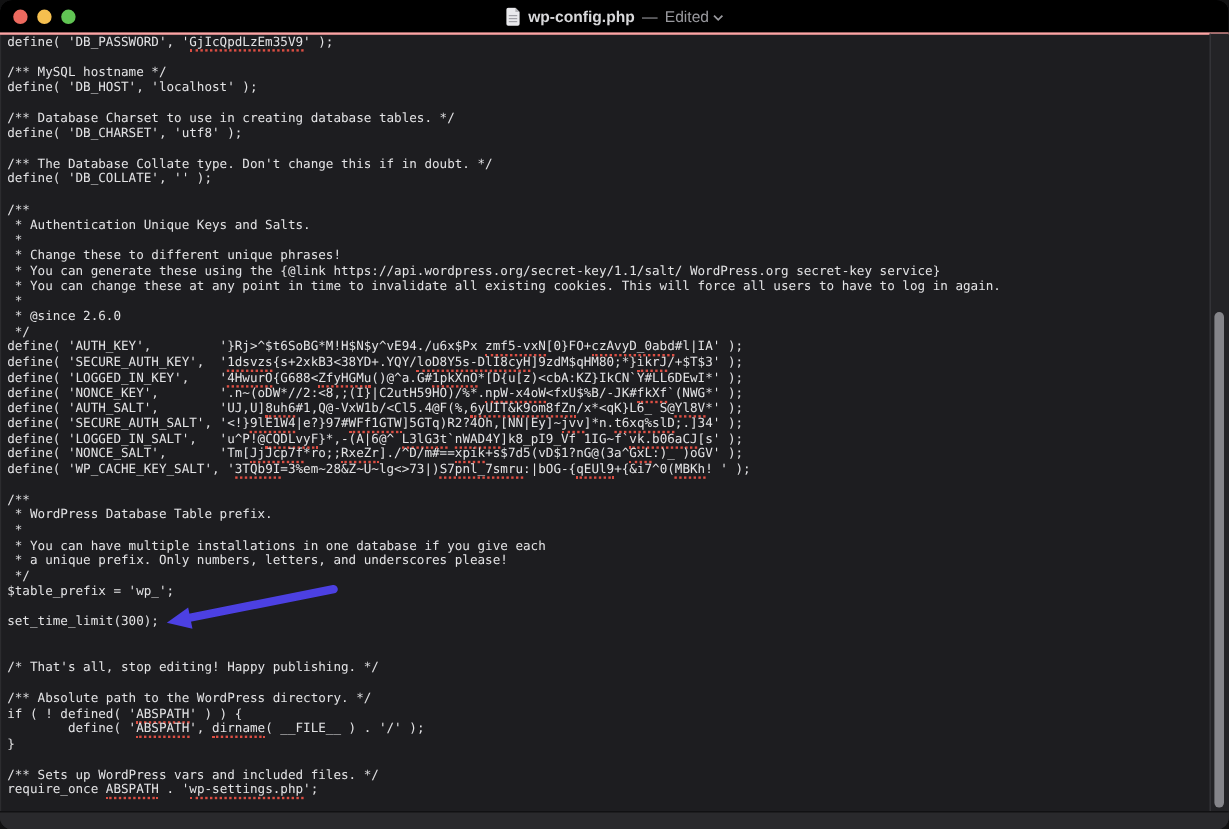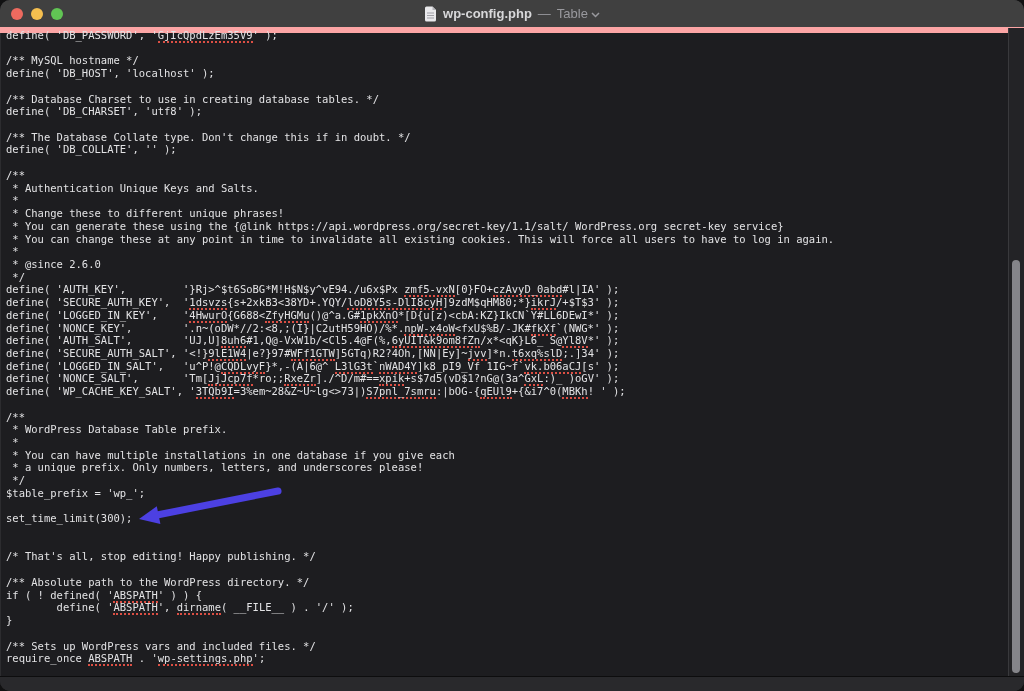--- a/index.html
+++ b/index.html
@@ -1,20 +1,20 @@
 <!DOCTYPE html>
 <html><head>
 <meta charset="utf-8">
 <style>
   html,body{margin:0;padding:0;width:1024px;height:691px;background:#111112;overflow:hidden;}
   .window{position:absolute;left:0;top:0;width:1024px;height:691px;border-radius:10px;
           background:#1d1d20;overflow:hidden;box-shadow:inset 0 0 0 1px rgba(255,255,255,0.07);}
   
-  .titlebar{position:absolute;left:0;top:0;right:0;height:27px;background:#404040;
-            border-bottom:6px solid #fca5a5;display:flex;align-items:center;}
+  .titlebar{position:absolute;left:0;top:0;right:0;height:27px;background:#000000;
+            border-bottom:2px solid #fca5a5;display:flex;align-items:center;}
   .lights{position:absolute;left:11px;top:8px;display:flex;gap:8px;}
   .light{width:12px;height:12px;border-radius:50%;}
   .title-center{position:absolute;left:0;right:0;display:flex;align-items:center;
                 justify-content:center;gap:6px;height:27px;
                 font-family:"Liberation Sans",sans-serif;font-size:13px;}
   .title-main{color:#d8d8da;font-weight:700;}
   .title-dim{color:#99999e;font-weight:400;display:flex;align-items:center;gap:3px;}
   
   .editor{position:absolute;left:0;top:28px;right:16px;bottom:14px;overflow:hidden;cursor:text;}
   .editor pre{margin:0;padding:1px 0 0 6px;
@@ -50,21 +50,21 @@
           <path d="M1 2 a1.5 1.5 0 0 1 1.5-1.5 H8.5 L12 4 V14 a1.5 1.5 0 0 1 -1.5 1.5 H2.5 A1.5 1.5 0 0 1 1 14 Z" fill="#e9e9ec"></path>
           <path d="M8.5 .5 L12 4 H8.5 Z" fill="#b4b4b8"></path>
           <rect x="3" y="6.5" width="7" height="1" fill="#a0a0a6"></rect>
           <rect x="3" y="9" width="7" height="1" fill="#a0a0a6"></rect>
           <rect x="3" y="11.5" width="7" height="1" fill="#a0a0a6"></rect>
         </svg>
       </span>
       <span class="title-main">wp-config.php</span>
       <span class="title-dim">—</span>
       <span class="title-dim">
-        <span>Table</span>
+        <span>Edited</span>
         <span style="display:flex;margin-top:3px;">
           <svg width="9" height="6" viewBox="0 0 9 6">
               <path d="M1 1 L4.5 4.5 L8 1" fill="none" stroke="#99999e" stroke-width="1.5"></path>
             </svg>
         </span>
       </span>
     </div>
   </div>
 
   <div class="editor">

